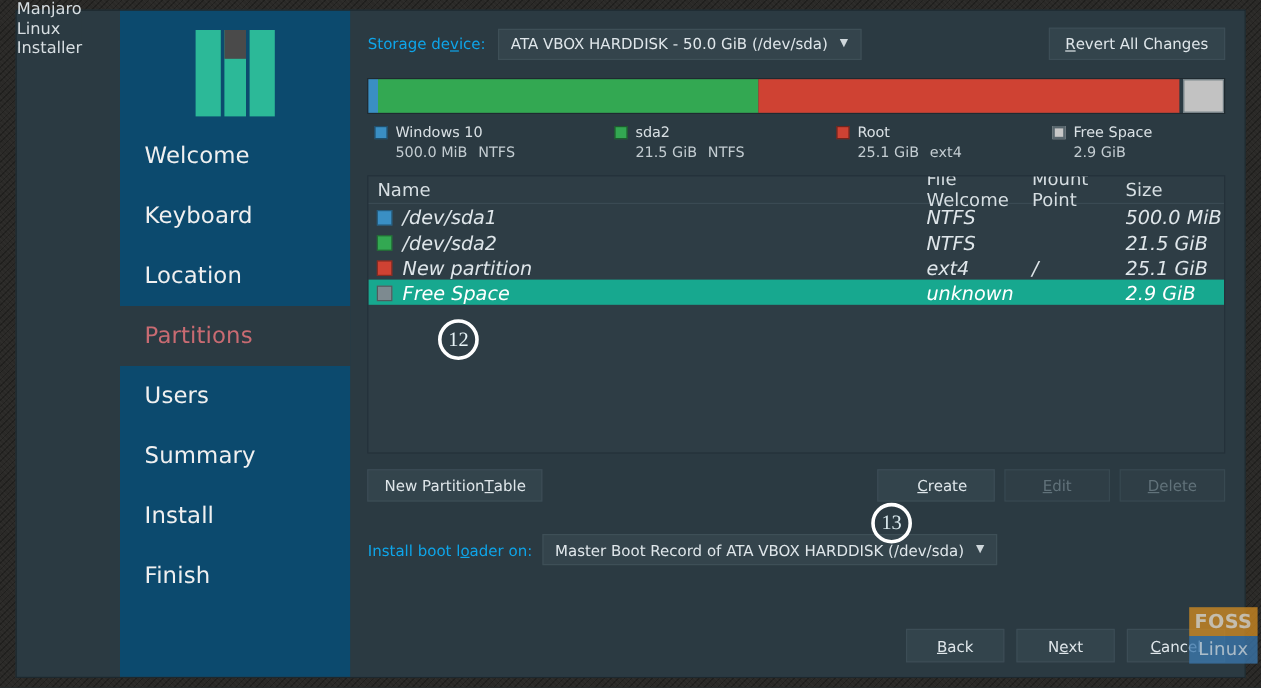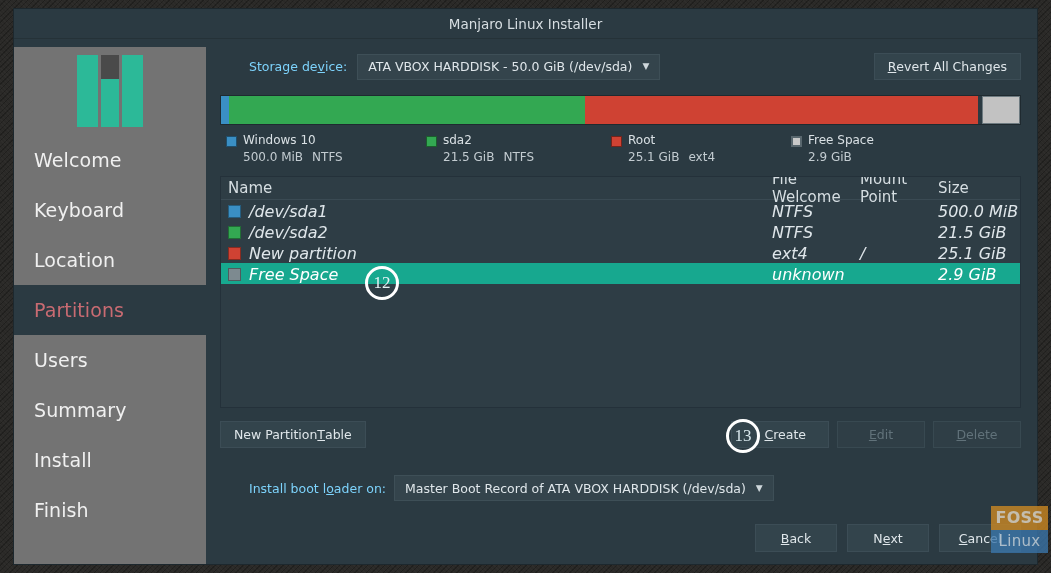--- a/index.html
+++ b/index.html
@@ -29,21 +29,22 @@
   
   #window {
     position: absolute;
     left: 13px;
     top: 8px;
     width: 1025px;
     height: 557px;
     background: #2b3a42;
     border: 1px solid #1d282e;
     display: flex;
-    flex-direction: column;
+    flex-direction: row;
+    gap: 32px;
   }
 
   #titlebar {
     height: 30px;
     flex: 0 0 30px;
     background: #2b3a42;
     display: flex;
     align-items: center;
     justify-content: center;
     border-bottom: 1px solid #253238;
@@ -56,24 +57,24 @@
   #body-row {
     flex: 1;
     display: flex;
     min-height: 0;
   }
 
   
   #sidebar {
     width: 192px;
     flex: 0 0 192px;
-    background: #737373;
+    background: #0c4a6e;
     display: flex;
     flex-direction: column;
-    margin-top: 8px;
+    padding-top: 8px;
   }
   #logo-wrap {
     height: 88px;
     display: flex;
     align-items: center;
     justify-content: center;
   }
   #logo {
     width: 66px;
     height: 72px;
@@ -116,23 +117,22 @@
     flex-direction: column;
     min-width: 0;
   }
 
   .row-line {
     display: flex;
     align-items: center;
   }
 
   .lbl {
-    color: #7dd3fc;
+    color: #0ea5e9;
     font-size: 12.5px;
-    margin-left: 29px;
   }
   .mn { text-decoration: underline; }
 
   .combo {
     background: #34444c;
     border: 1px solid #3e4f57;
     color: #dfe6ea;
     font-size: 12.5px;
     height: 26px;
     display: inline-flex;
@@ -182,21 +182,21 @@
     display: flex;
     font-size: 12px;
   }
   .leg {
     display: flex;
     flex-direction: column;
     gap: 3px;
   }
   .leg-top {
     display: flex;
-    align-items: flex-end;
+    align-items: center;
     gap: 6px;
     color: #d9e0e4;
   }
   .sw {
     width: 11px; height: 11px;
     border: 1px solid rgba(0,0,0,.45);
     flex: 0 0 11px;
   }
   .sw.hatch {
     background:

